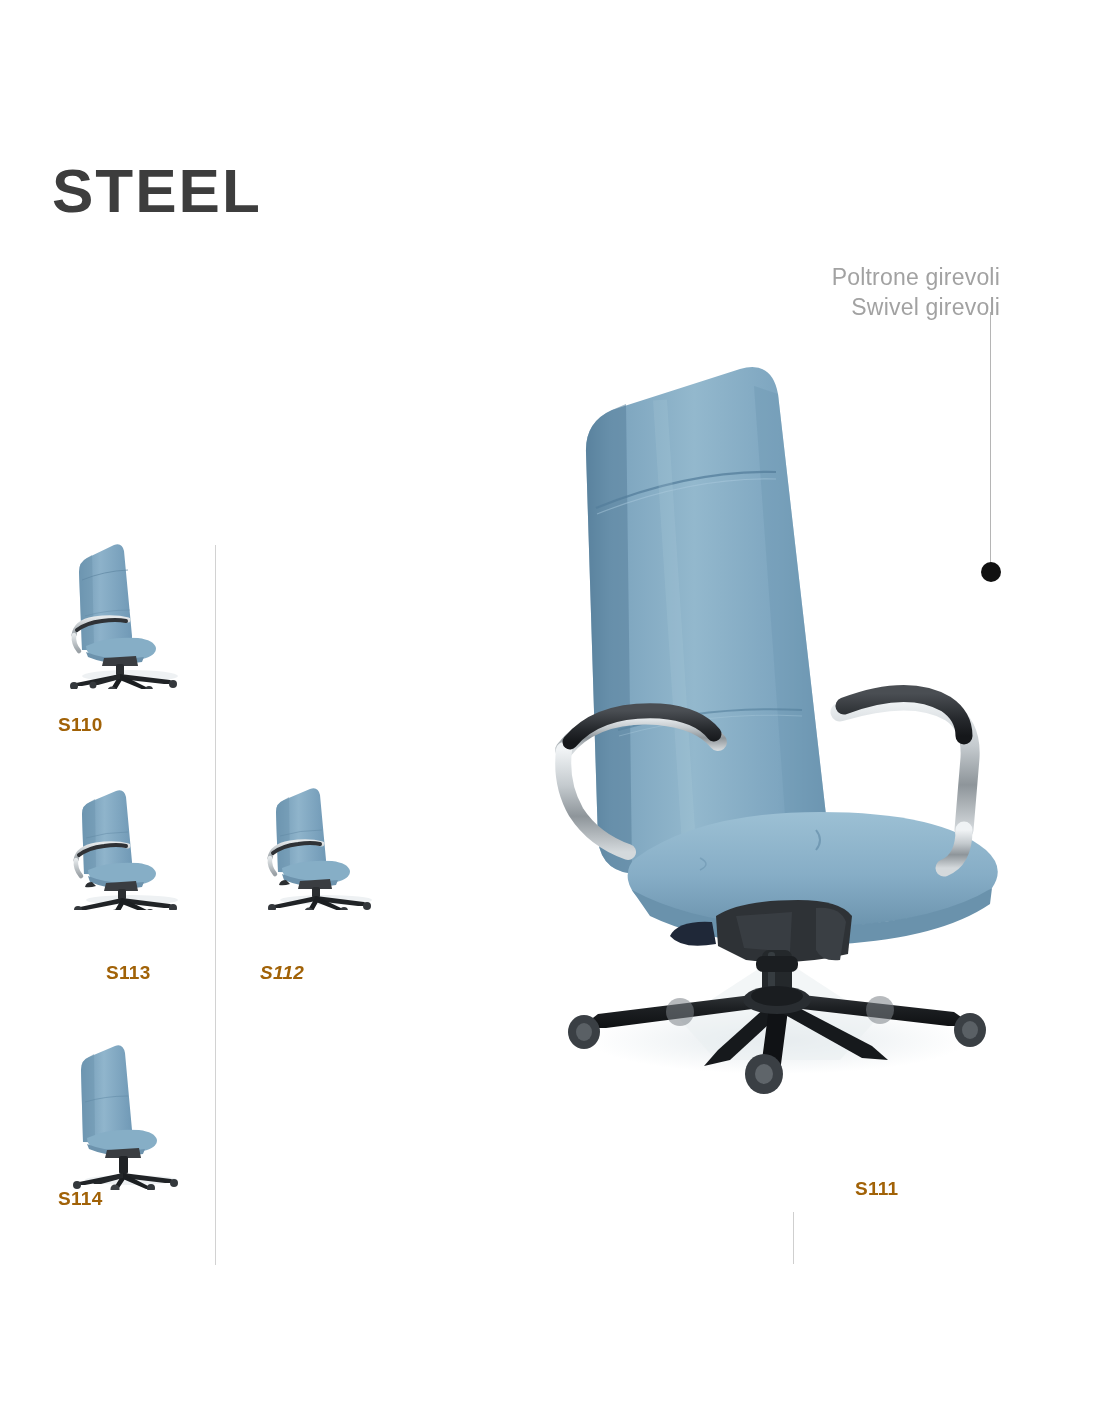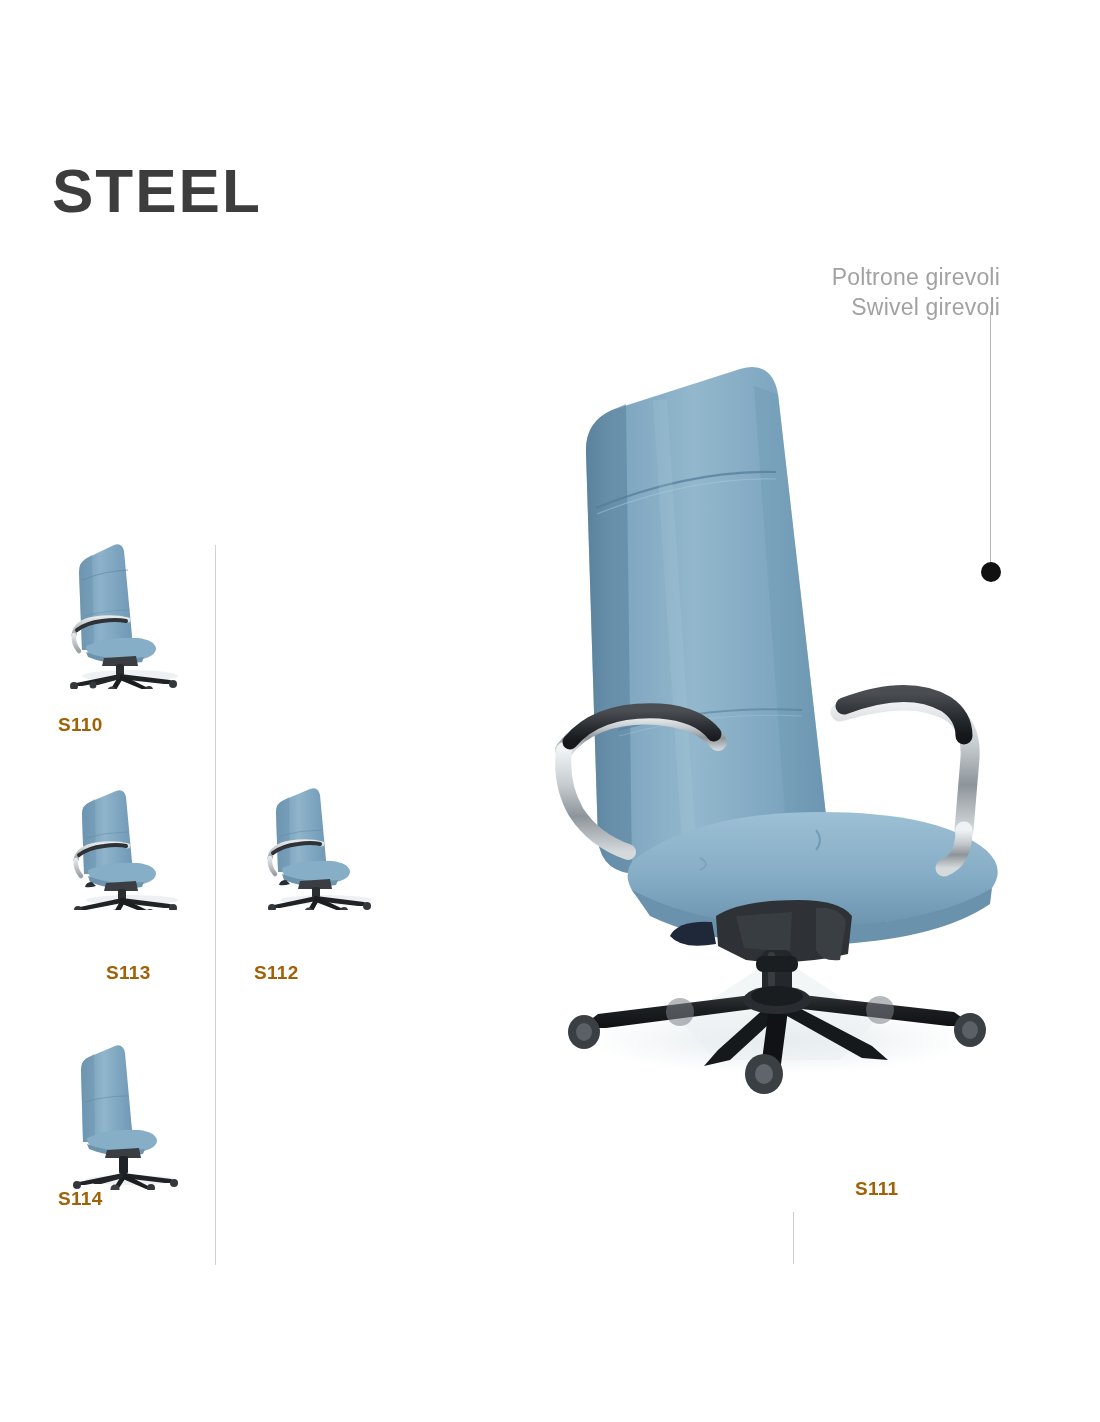--- a/index.html
+++ b/index.html
@@ -232,21 +232,21 @@
       <path d="M64 134 L22 143 L18 146 L28 146 L64 139 Z" fill="#202326"></path>
       <path d="M64 134 L112 140 L118 144 L106 144 L64 139 Z" fill="#202326"></path>
       <path d="M64 134 L57 146 L53 151 L61 149 L66 140 Z" fill="#1b1e21"></path>
       <path d="M64 134 L91 147 L95 149 L87 149 L64 140 Z" fill="#1b1e21"></path>
       <circle cx="20" cy="146" r="4" fill="#34383c"></circle>
       <circle cx="115" cy="144" r="4" fill="#34383c"></circle>
       <circle cx="57" cy="150" r="4.5" fill="#3d4145"></circle>
       <circle cx="92" cy="149" r="4" fill="#34383c"></circle>
     </svg>
   </div>
-  <div class="code-label" style="left:254px; top:962px;">S112</div>
+  <div class="code-label" style="left:260px; top:962px;font-style:italic;">S112</div>
 
   <div class="chair thumb-114">
     <svg viewBox="0 0 150 160" xmlns="http://www.w3.org/2000/svg">
       <defs>
         <linearGradient id="up114" x1="0" y1="0" x2="1" y2="0">
           <stop offset="0%" stop-color="#6e97b3"></stop>
           <stop offset="45%" stop-color="#90b5cc"></stop>
           <stop offset="100%" stop-color="#7099b6"></stop>
         </linearGradient>
       </defs>

